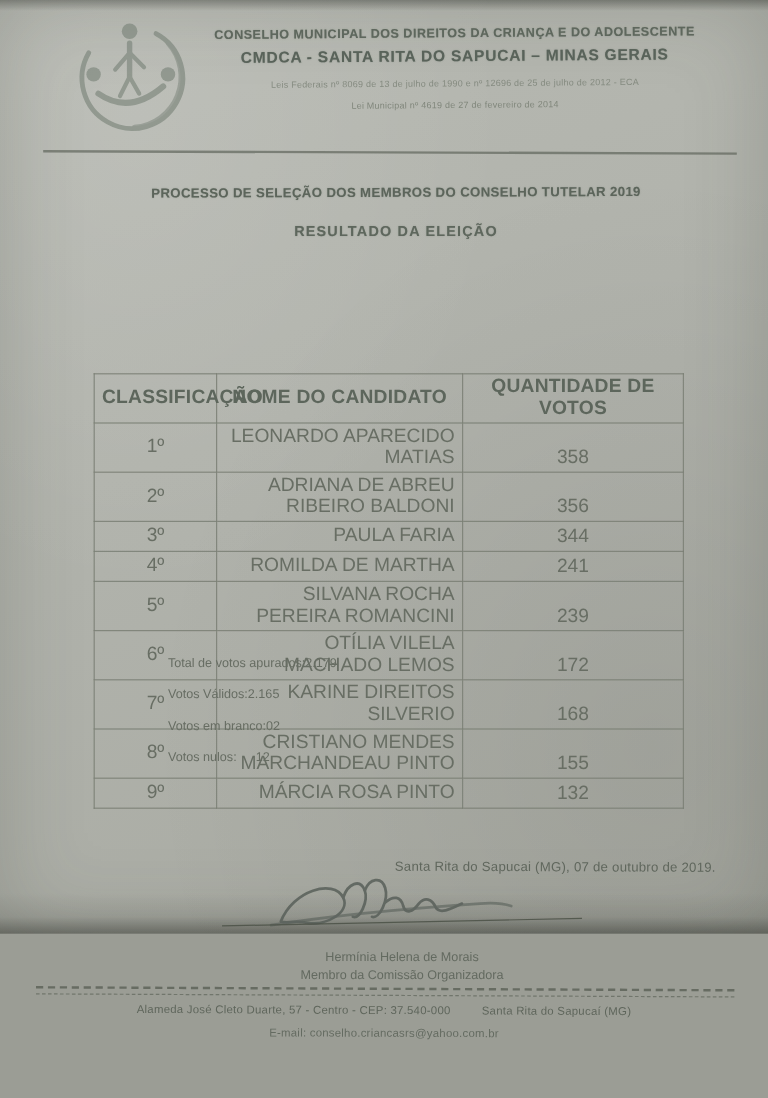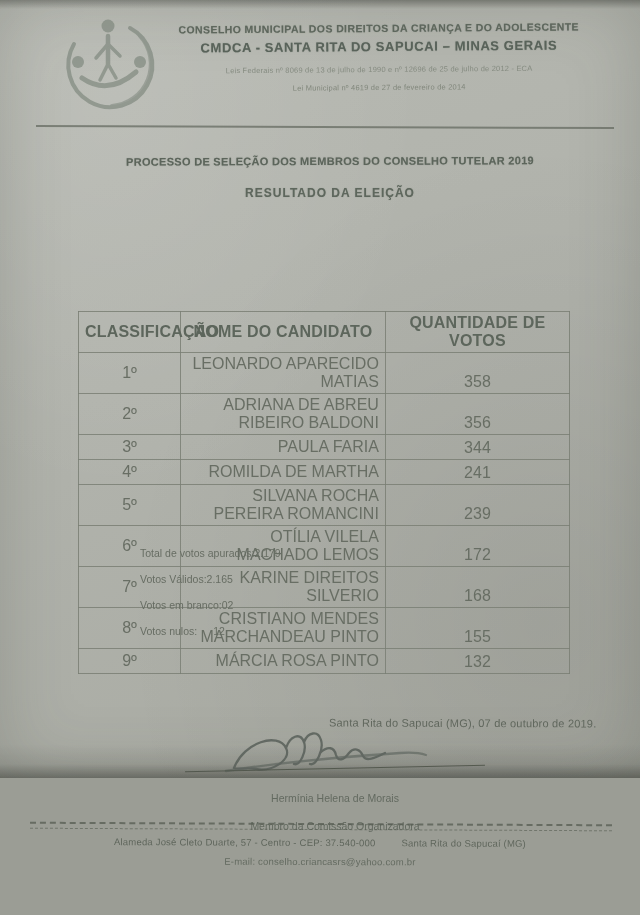--- a/index.html
+++ b/index.html
@@ -98,21 +98,21 @@
   }
   
   .sig-block { position: absolute; top: 724px; left: 170px; width: 330px; text-align: center; }
   .sig-scribble { display: block; margin: 0 auto -14px auto; opacity: .85; }
   .sig-line {
     width: 300px; margin: 0 auto;
     border-top: 1.6px solid rgba(75,81,71,.85);
     transform: rotate(-1.2deg);
   }
   .sig-name { margin-top: 23px; font-size: 10.5px; color: #636a60; }
-  .sig-role { margin-top: 16px; font-size: 10.5px; color: #636a60; }
+  .sig-role { margin-top: 3px; font-size: 10.5px; color: #636a60; }
   
   .footer-sep {
     position: absolute; top: 823px; left: 30px; right: 28px; height: 4px;
     border-top: 2px dashed rgba(86,92,82,.75);
     border-bottom: 1.4px dashed rgba(86,92,82,.6);
     transform: rotate(0.25deg);
   }
   .footer-line1 {
     position: absolute; top: 837px; left: 0; width: 100%;
     display: flex; justify-content: center; gap: 26px;

